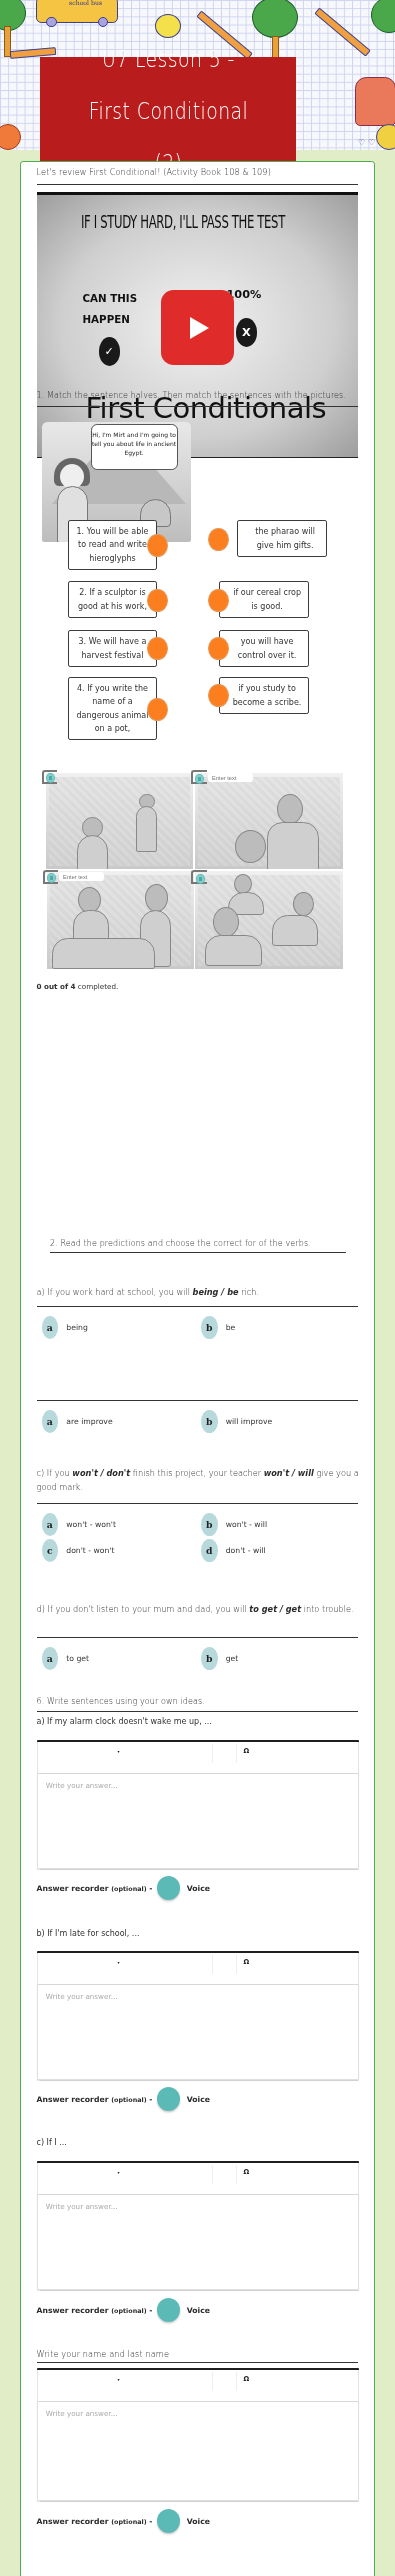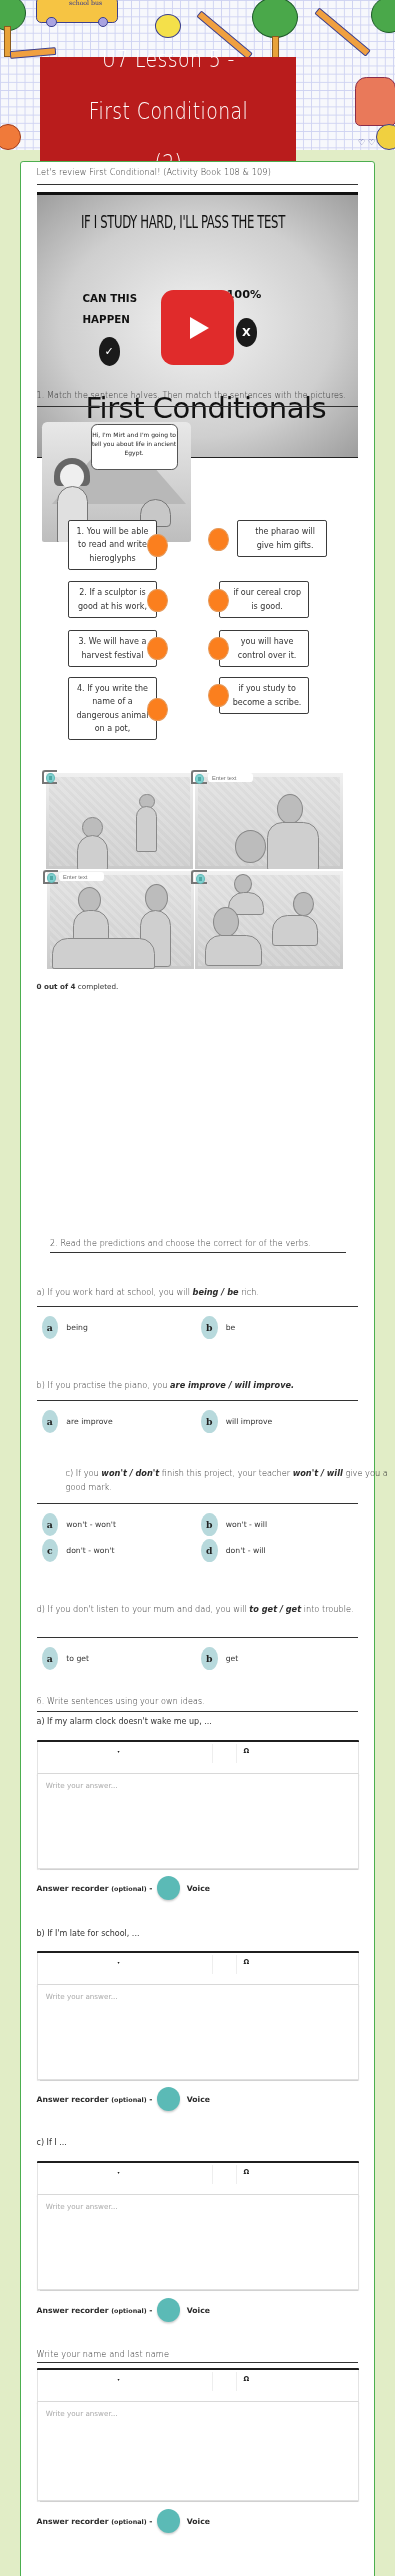--- a/index.html
+++ b/index.html
@@ -317,34 +317,31 @@
   <div class="rule" style="left:15.5px;top:1144px;width:321px;"></div>
   <div class="opt" style="left:20.6px;top:1154px;">
     <div class="opt-badge">a</div>
     <div class="opt-label">being</div>
   </div>
   <div class="opt" style="left:180px;top:1154px;">
     <div class="opt-badge">b</div>
     <div class="opt-label">be</div>
   </div>
 
-  <div class="q-text" style="top:1216px;">
-    <span>b) If you practise the piano, you </span><span class="em">are improve / will improve.</span><span></span>
-  </div>
   <div class="rule" style="left:15.5px;top:1238px;width:321px;"></div>
   <div class="opt" style="left:20.6px;top:1248px;">
     <div class="opt-badge">a</div>
     <div class="opt-label">are improve</div>
   </div>
   <div class="opt" style="left:180px;top:1248px;">
     <div class="opt-badge">b</div>
     <div class="opt-label">will improve</div>
   </div>
 
-  <div class="q-text" style="top:1304px;margin-left:29px;">
+  <div class="q-text" style="top:1304px;">
     <span>c) If you </span><span class="em">won't / don't</span><span> finish this project, your teacher </span><span class="em">won't / will</span><span> give you a good mark.</span>
   </div>
   <div class="rule" style="left:15.5px;top:1341px;width:321px;"></div>
   <div class="opt" style="left:20.6px;top:1351px;">
     <div class="opt-badge">a</div>
     <div class="opt-label">won't - won't</div>
   </div>
   <div class="opt" style="left:180px;top:1351px;">
     <div class="opt-badge">b</div>
     <div class="opt-label">won't - will</div>

